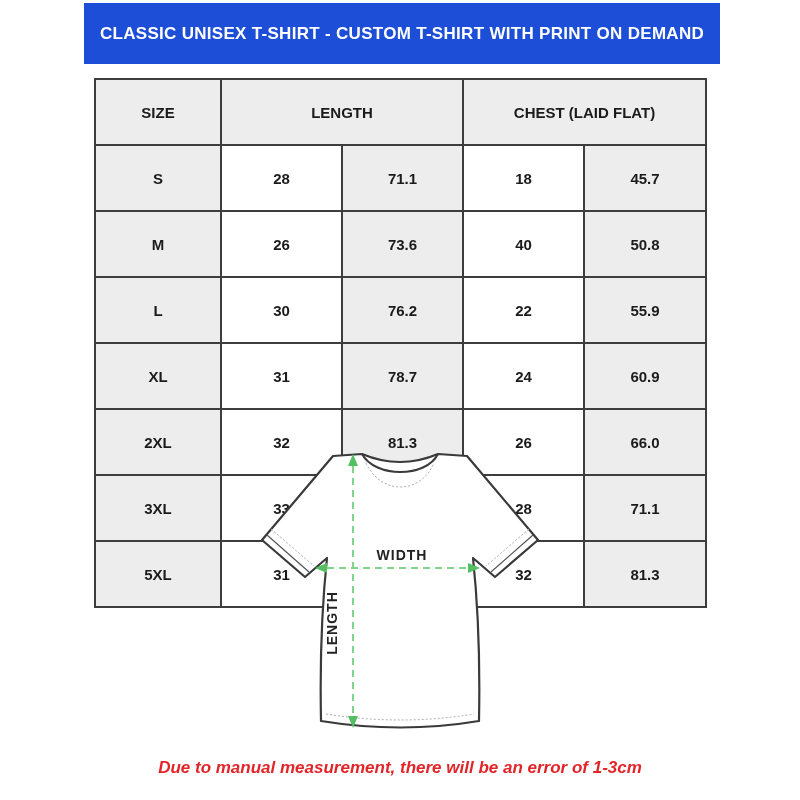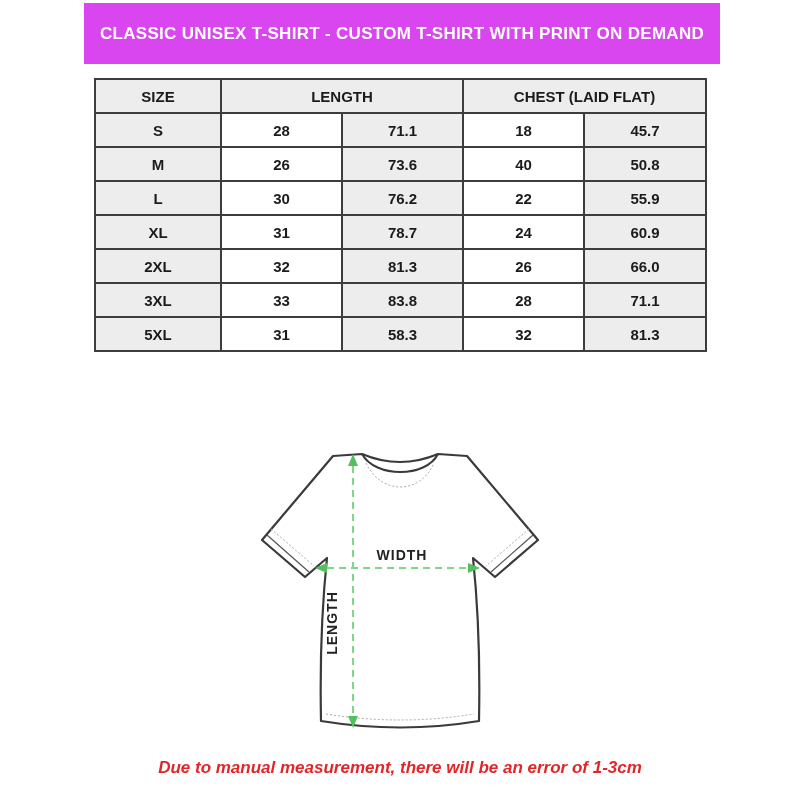--- a/index.html
+++ b/index.html
@@ -1,27 +1,27 @@
 <!DOCTYPE html>
 <html><head>
 <meta charset="utf-8">
 <style>
   html,body{margin:0;padding:0;background:#ffffff;}
   body{width:800px;height:800px;position:relative;overflow:hidden;
        font-family:"Liberation Sans","DejaVu Sans",sans-serif;}
   .page{position:absolute;inset:0;background:#fff;}
 
   .banner{position:absolute;left:84px;top:3px;width:636px;height:61px;
-          background:#d946ef;display:flex;align-items:center;justify-content:center;}
+          background:#1d4ed8;display:flex;align-items:center;justify-content:center;}
   .banner span{color:#ffffff;font-size:17px;font-weight:bold;letter-spacing:.3px;white-space:nowrap;}
 
   table.size-chart{position:absolute;left:94px;top:78px;width:611px;
           border-collapse:collapse;table-layout:fixed;}
   table.size-chart th,table.size-chart td{
-          border:2px solid #3d3d3d;height:32px;padding:0;margin:0;
+          border:2px solid #3d3d3d;height:32px;padding:16px;margin:0;
           text-align:center;vertical-align:middle;
           font-size:15px;font-weight:bold;color:#1b1b1b;background:#ffffff;}
   table.size-chart .gray{background:#ededed;}
 
   .tshirt-wrap{position:absolute;left:230px;top:425px;width:350px;height:330px;}
   .tshirt-wrap svg{display:block;width:350px;height:330px;}
 
   .footnote{position:absolute;left:0;top:758px;width:800px;text-align:center;font-style:italic;}
   .footnote span{color:#e22528;font-size:17px;font-weight:bold;}
 

